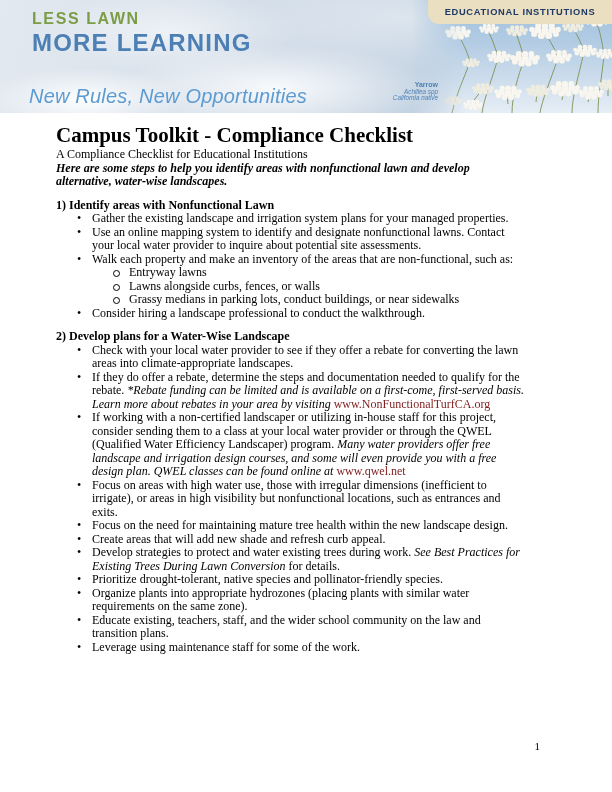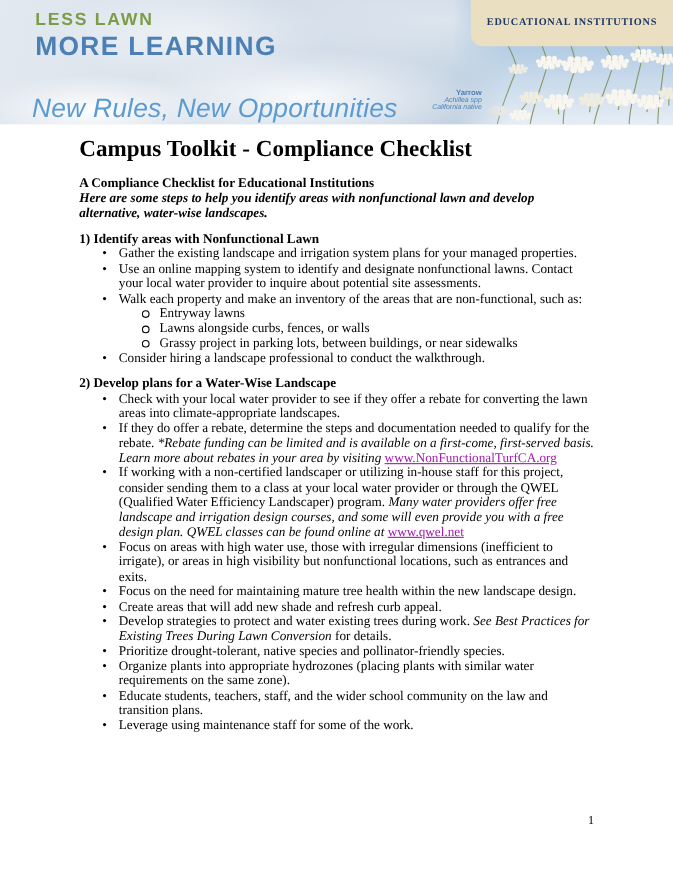--- a/index.html
+++ b/index.html
@@ -25,66 +25,66 @@
   }
   .flower-photo {
     position:absolute; top:0; right:0; width:200px; height:113px;
     background:linear-gradient(180deg, #9dbedc 0%, #b3cce4 38%, #cfdeed 72%, #e6eef5 100%);
     -webkit-mask-image:linear-gradient(90deg, transparent 0%, #000 26%);
             mask-image:linear-gradient(90deg, transparent 0%, #000 26%);
   }
   .flower-photo svg { display:block; }
 
   .badge {
-    position:absolute; top:0; right:0; width:184px; height:42px;
+    position:absolute; top:0; right:0; width:184px; height:24px;
     background:#EBDFC1; border-bottom-left-radius:11px;
     display:flex; align-items:center; justify-content:center;
-    font-family:Liberation Serif, serif; font-weight:bold;
+    font-family:Liberation Sans, sans-serif; font-weight:bold;
     font-size:9.3px; letter-spacing:0.7px; color:#1E3966;
   }
 
   .brand { position:absolute; left:32px; top:11px; font-family:"Liberation Sans", sans-serif; font-weight:bold; line-height:1; }
   .brand-line1 { font-size:16px; letter-spacing:1.6px; color:#7C9D45; }
   .brand-line2 { font-size:24px; letter-spacing:1.2px; color:#4C80B4; margin-top:4px; }
   .tagline {
     position:absolute; left:29px; top:85px;
     font-family:"Liberation Sans", sans-serif; font-style:italic;
-    font-size:24px; color:#5B9BD2; letter-spacing:0.2px;
+    font-size:20px; color:#5B9BD2; letter-spacing:0.2px;
   }
 
   .photo-caption {
     position:absolute; top:81px; right:174px; text-align:right;
     font-family:"Liberation Sans", sans-serif; color:#4E80B4; line-height:1.08;
   }
   .cap-name { font-weight:bold; font-size:7px; }
   .cap-species, .cap-origin { font-style:italic; font-size:6.3px; }
 
   
   .content {
-    position:absolute; top:113px; left:72px; width:468px;
+    position:absolute; top:113px; left:56px; width:468px;
     font-size:12px; line-height:13.5px; color:#000;
   }
   .doc-title { font-size:21px; line-height:25px; font-weight:bold; margin-top:10px; }
-  .intro-heading { font-weight:bold; margin-top:12px; }
+  .intro-heading { font-weight:normal; }
   .intro-body { font-style:italic;font-weight:bold; }
   .sec-heading { font-size:12px; font-weight:bold; margin-top:10px; }
 
   ul { list-style:none; margin:0; }
   ul.l1 { padding-left:36px; }
   ul.l1 > li { position:relative; }
   ul.l1 > li::before { content:"\2022"; position:absolute; left:-15px; top:0; font-size:12px; }
   ul.l2 { padding-left:0; margin-left:37px; }
   ul.l2 > li { position:relative; }
   ul.l2 > li::before {
     content:""; position:absolute; left:-16px; top:4px;
     width:5px; height:5px; border:1px solid #000; border-radius:50%; background:transparent;
   }
 
   .seg-it { font-style:italic; }
-  .seg-link { color:#a21caf; text-decoration:underline; cursor:pointer; }
+  .seg-link { color:#7f1d1d; cursor:pointer; }
 
   .page-number {
     position:absolute; top:740px; right:72px;
     font-size:11px; color:#000;
   }
 </style>
 </head>
 <body>
 
 <div class="page">
@@ -179,37 +179,37 @@
 
     <h2 class="sec-heading">1) Identify areas with Nonfunctional Lawn</h2>
     <ul class="l1">
       <li><span class="seg">Gather the existing landscape and irrigation system plans for your managed properties.</span></li>
       <li><span class="seg">Use an online mapping system to identify and designate nonfunctional lawns. Contact your local water provider to inquire about potential site assessments.</span></li>
       <li>
         <span class="seg">Walk each property and make an inventory of the areas that are non-functional, such as:</span>
         <ul class="l2">
           <li><span class="seg">Entryway lawns</span></li>
           <li><span class="seg">Lawns alongside curbs, fences, or walls</span></li>
-          <li><span class="seg">Grassy project in parking lots, between buildings, or near sidewalks</span></li>
+          <li><span class="seg">Grassy medians in parking lots, conduct buildings, or near sidewalks</span></li>
         </ul>
       </li>
       <li><span class="seg">Consider hiring a landscape professional to conduct the walkthrough.</span></li>
     </ul>
 
     <h2 class="sec-heading">2) Develop plans for a Water-Wise Landscape</h2>
     <ul class="l1">
       <li><span class="seg">Check with your local water provider to see if they offer a rebate for converting the lawn areas into climate-appropriate landscapes.</span></li>
       <li><span class="seg">If they do offer a rebate, determine the steps and documentation needed to qualify for the rebate. </span><span class="seg seg-it">*Rebate funding can be limited and is available on a first-come, first-served basis. Learn more about rebates in your area by visiting </span><a class="seg seg-link">www.NonFunctionalTurfCA.org</a></li>
       <li><span class="seg">If working with a non-certified landscaper or utilizing in-house staff for this project, consider sending them to a class at your local water provider or through the QWEL (Qualified Water Efficiency Landscaper) program. </span><span class="seg seg-it">Many water providers offer free landscape and irrigation design courses, and some will even provide you with a free design plan. QWEL classes can be found online at </span><a class="seg seg-link">www.qwel.net</a></li>
       <li><span class="seg">Focus on areas with high water use, those with irregular dimensions (inefficient to irrigate), or areas in high visibility but nonfunctional locations, such as entrances and exits.</span></li>
       <li><span class="seg">Focus on the need for maintaining mature tree health within the new landscape design.</span></li>
       <li><span class="seg">Create areas that will add new shade and refresh curb appeal.</span></li>
       <li><span class="seg">Develop strategies to protect and water existing trees during work. </span><span class="seg seg-it">See Best Practices for Existing Trees During Lawn Conversion</span><span class="seg"> for details.</span></li>
       <li><span class="seg">Prioritize drought-tolerant, native species and pollinator-friendly species.</span></li>
       <li><span class="seg">Organize plants into appropriate hydrozones (placing plants with similar water requirements on the same zone).</span></li>
-      <li><span class="seg">Educate students, teachers, staff, and the wider school community on the law and transition plans.</span></li>
+      <li><span class="seg">Educate existing, teachers, staff, and the wider school community on the law and transition plans.</span></li>
       <li><span class="seg">Leverage using maintenance staff for some of the work.</span></li>
     </ul>
   </main>
 
   <div class="page-number">1</div>
 
 </div>
 
 </body></html>

